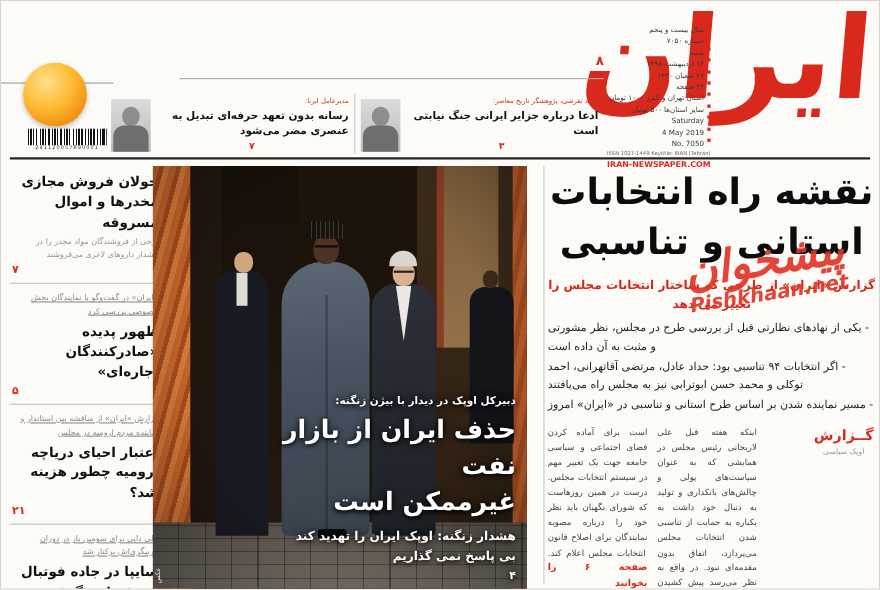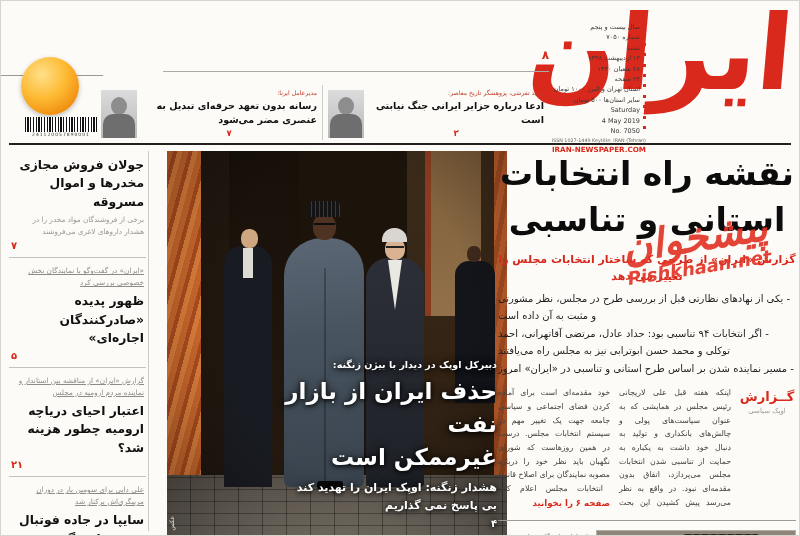--- a/index.html
+++ b/index.html
@@ -52,21 +52,21 @@
   .vsep{ position:absolute; top:150px; bottom:4px; width:1px; background:#ccc9c2; }
   .left-col{ position:absolute; top:148px; left:8px; width:137px; direction:rtl; }
   .lc-item{ padding:7px 2px 6px; border-bottom:1px solid #c4c1ba; }
   .lc-item:last-child{ border-bottom:none; }
   .lc-kicker{ font-size:7.3px; color:#8f8c86; line-height:1.65; margin-bottom:3px;text-decoration:underline; }
   .lc-head{ font-size:12.3px; font-weight:bold; color:#101010; line-height:1.5; }
   .lc-sub{ font-size:7.3px; color:#9a978f; line-height:1.65; margin-top:3px; }
   .lc-page{ font-size:10px; font-weight:bold; color:var(--red); text-align:left; margin-top:2px; }
 
   
-  .main-photo{ position:absolute; top:150px; left:166px; width:340px; height:386px; overflow:hidden;
+  .main-photo{ position:absolute; top:150px; left:138px; width:340px; height:386px; overflow:hidden;
        background:#241a12; direction:ltr; }
   .mp-layer{ position:absolute; }
   .wall-l{ left:0; top:0; width:34px; height:100%;
        background:repeating-linear-gradient(105deg,#cf6a2e 0 6px,#b04e1e 6px 10px,#e0813c 10px 15px); }
   .wall-r{ right:0; top:0; width:13px; height:100%;
        background:repeating-linear-gradient(100deg,#c2602c 0 6px,#a84e22 6px 11px); }
   .bg-a{ left:34px; top:0; width:28px; height:100%; background:#20170f; }
   .bg-b{ left:62px; top:0; width:70px; height:100%; background:linear-gradient(180deg,#171009,#261b11); }
   .bg-c{ left:132px; top:0; width:108px; height:100%; background:#1c130b; }
   .bg-d{ left:240px; top:0; width:87px; height:100%; background:linear-gradient(#3c2b1a,#2a1d11); }
@@ -110,21 +110,21 @@
        transform:rotate(180deg); font-size:6px; color:#e8e8e8; letter-spacing:1px; }
 
   
   .right-col{ position:absolute; top:150px; left:497px; width:298px; direction:rtl; }
   .lead-head{ font-size:33px; font-weight:bold; color:#0c0c0c; text-align:center; line-height:1.4;
        letter-spacing:-1px; }
   .lead-kicker{ margin-top:9px; font-size:11px; font-weight:bold; color:#d6281c; text-align:center; line-height:1.5; }
   .lead-bullets{ margin-top:5px; font-size:10px; color:#1d1d1d; line-height:1.7; text-align:left; }
   .lead-bullets .bullet{ margin-bottom:1px; }
   .report{ margin-top:9px; display:flex; direction:rtl; gap:7px; align-items:flex-start; }
-  .report-label-box{ flex:0 0 58px; text-align:center; padding-top:3px; }
+  .report-label-box{ flex:0 0 58px; text-align:center; padding-top:3px;margin-left:43px; }
   .report-label{ font-size:13px; font-weight:bold; color:var(--red); }
   .report-group{ font-size:7px; color:#9a9a9a; margin-top:3px; }
   .report-body{ flex:1; column-count:2; column-gap:9px; font-size:7.8px; color:#45423e;
        line-height:1.75; text-align:justify; border-left:none; }
   .read-more{ color:var(--red); font-weight:bold; font-size:8.6px;margin-left:32px; }
   .rc-divider{ margin-top:9px; border-bottom:1px solid #9f9c96; }
 
   .bottom-block{ margin-top:9px; display:flex; direction:rtl; gap:8px; height:108px; }
   .group-photo{ flex:0 0 200px; position:relative; overflow:hidden; direction:ltr;
        background:linear-gradient(#8e857a,#b6ac9b); border:1px solid #b5b0a6; }

